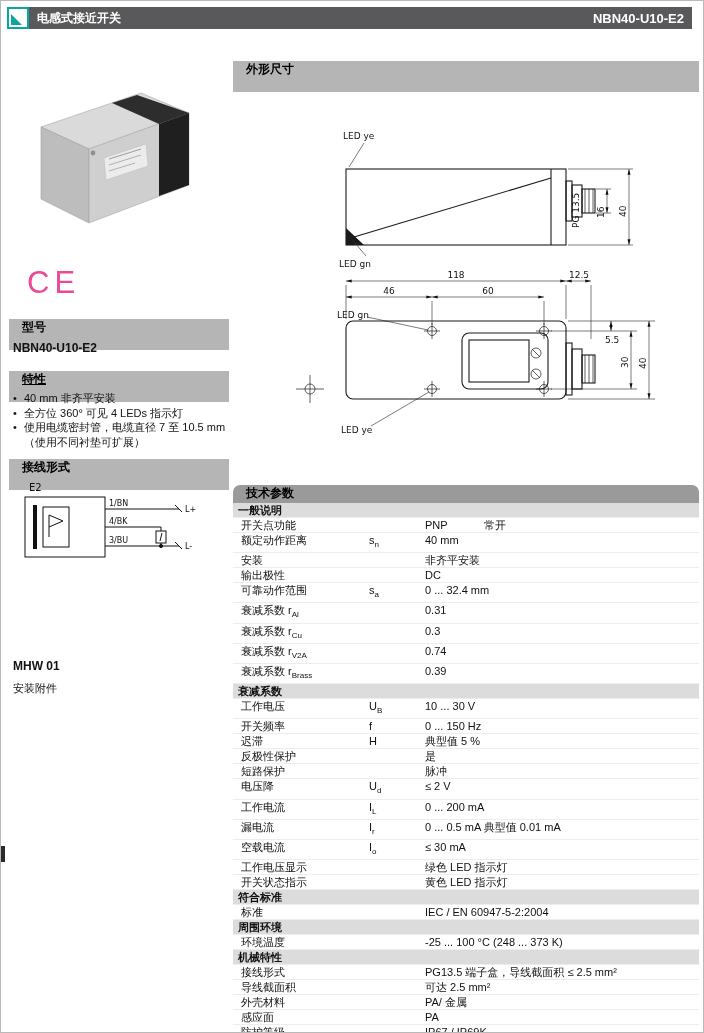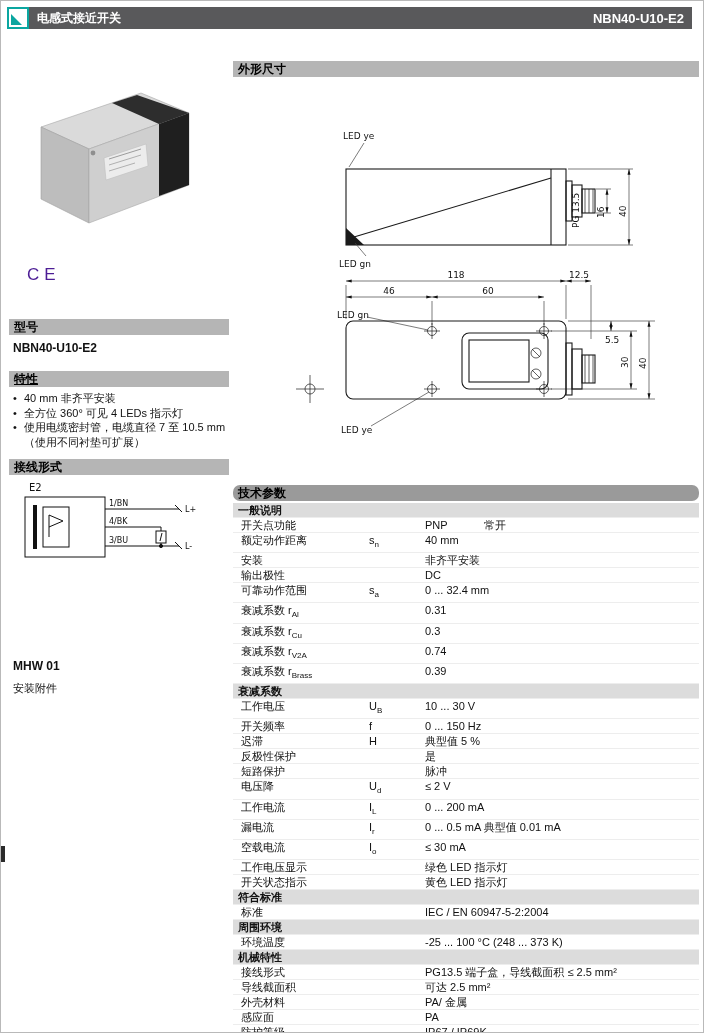--- a/index.html
+++ b/index.html
@@ -13,31 +13,31 @@
             background:var(--header-bg,#59595b); color:#fff;
             display:flex; align-items:center; }
   .logo { width:22px; height:22px; background:#fff; border:2px solid var(--logo-teal,#0ba6a0);
           position:relative; flex:none; }
   .logo::after { content:""; position:absolute; left:2px; bottom:2px; width:0; height:0;
                  border-left:11px solid var(--logo-teal,#0ba6a0); border-top:11px solid transparent; }
   .topbar .family { font-weight:bold; font-size:12px; margin-left:8px; }
   .topbar .part { margin-left:auto; font-weight:bold; font-size:13px; padding-right:8px; }
 
   
-  .bar { position:absolute; height:16px; line-height:16px; font-size:12px; font-weight:bold;
-         padding-left:5px; background:var(--bar-bg,#b5b5b5); color:#000; }
+  .bar { position:absolute; height:31px; line-height:16px; font-size:12px; font-weight:bold;
+         padding-left:13px; background:var(--bar-bg,#b5b5b5); color:#000; }
   .bar-model    { left:8px; top:318px; width:220px; }
   .bar-features { left:8px; top:370px; width:220px;text-decoration:underline; }
   .bar-conn     { left:8px; top:458px; width:220px; }
   .bar-acc      { left:8px; top:636px; width:220px; }
   .bar-dims     { left:232px; top:60px; width:466px; }
   .bar-tech     { left:232px; top:484px; width:466px; background:var(--tech-bar-bg,#9a9a9a);border-radius:7px; }
 
   .photo   { position:absolute; left:8px; top:52px; width:220px; height:205px; }
-  .ce      { position:absolute; left:26px; top:264px; font-size:17px; letter-spacing:5px; color:#4c1d95; }
+  .ce      { position:absolute; left:26px; top:264px; font-size:31px; letter-spacing:5px; color:#ec4899; }
   .model-value { position:absolute; left:12px; top:340px; font-size:12px; font-weight:bold; }
   .features { position:absolute; left:10px; top:390px; width:216px; list-style:none; }
   .features li { position:relative; padding-left:13px; font-size:11px; line-height:14.5px; }
   .features li::before { content:"•"; position:absolute; left:2px; }
   .wiring  { position:absolute; left:12px; top:478px; }
   .acc-model { position:absolute; left:12px; top:658px; font-size:12px; font-weight:bold; }
   .acc-desc  { position:absolute; left:12px; top:680px; font-size:11px; }
   .edge-mark { position:absolute; left:0; top:845px; width:4px; height:16px; background:#2a2a2a; }
 
   .drawing { position:absolute; left:232px; top:80px; width:466px; height:402px; }

